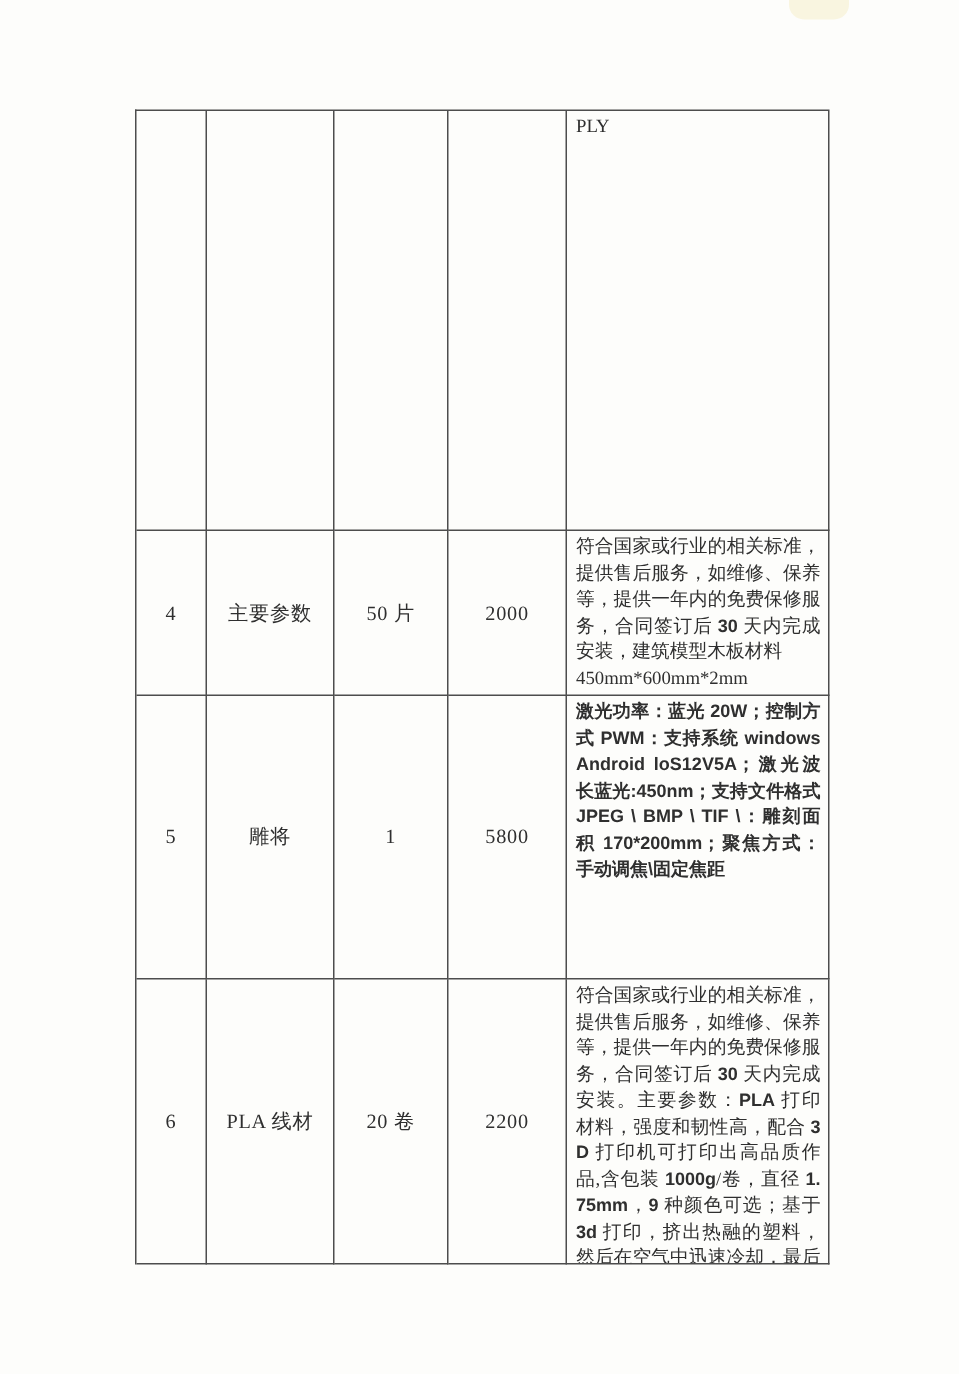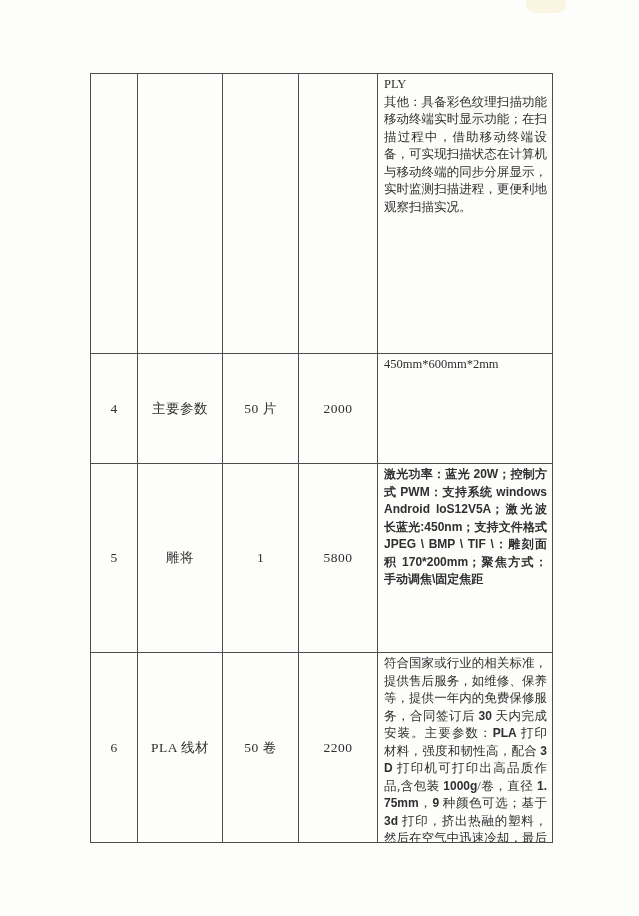--- a/index.html
+++ b/index.html
@@ -59,47 +59,47 @@
 
 <div class="doc-table">
 
   <div class="row">
     <div class="cell c-center"></div>
     <div class="cell c-center"></div>
     <div class="cell c-center"></div>
     <div class="cell c-center"></div>
     <div class="cell c-desc">
         <p class="para"><span>PLY</span></p>
-        <p class="para"><span>其他：具备彩色纹理扫描功能移动终端实时显示功能；在扫描过程中，借助移动终端设备，可实现扫描状态在计算机与移动终端的同步分屏显示，实时监测扫描进程，更便利地观察扫描实况。</span></p>
       </div>
   </div>
 
   <div class="row">
     <div class="cell c-center">4</div>
     <div class="cell c-center">主要参数</div>
     <div class="cell c-center">50 片</div>
     <div class="cell c-center">2000</div>
     <div class="cell c-desc">
+        <p class="para"><span>符合国家或行业的相关标准，提供售后服务，如维修、保养等，提供一年内的免费保修服务，合同签订后 </span><span class="f-hei">30</span><span> 天内完成安装，建筑模型木板材料</span></p>
         <p class="para"><span>450mm*600mm*2mm</span></p>
       </div>
   </div>
 
   <div class="row">
     <div class="cell c-center">5</div>
     <div class="cell c-center">雕将</div>
     <div class="cell c-center">1</div>
     <div class="cell c-center">5800</div>
     <div class="cell c-desc">
         <p class="para"><span class="f-hei">激光功率：蓝光 20W；控制方式 PWM：支持系统 windows Android loS12V5A；激光波长蓝光:450nm；支持文件格式 JPEG \ BMP \ TIF \：雕刻面积 170*200mm；聚焦方式：手动调焦\固定焦距</span></p>
       </div>
   </div>
 
   <div class="row">
     <div class="cell c-center">6</div>
     <div class="cell c-center">PLA 线材</div>
-    <div class="cell c-center">50 卷</div>
+    <div class="cell c-center">20 卷</div>
     <div class="cell c-center">2200</div>
     <div class="cell c-desc">
         <p class="para"><span>符合国家或行业的相关标准，提供售后服务，如维修、保养等，提供一年内的免费保修服务，合同签订后 </span><span class="f-hei">30</span><span> 天内完成安装。主要参数：</span><span class="f-hei">PLA</span><span> 打印材料，强度和韧性高，配合 </span><span class="f-hei">3D</span><span> 打印机可打印出高品质作品,含包装 </span><span class="f-hei">1000g</span><span>/卷，直径 </span><span class="f-hei">1.75mm</span><span>，</span><span class="f-hei">9</span><span> 种颜色可选；基于 </span><span class="f-hei">3d</span><span> 打印，挤出热融的塑料，然后在空气中迅速冷却，最后固化成稳定的状态。</span></p>
       </div>
   </div>
 
 </div>
 
 </body></html>

